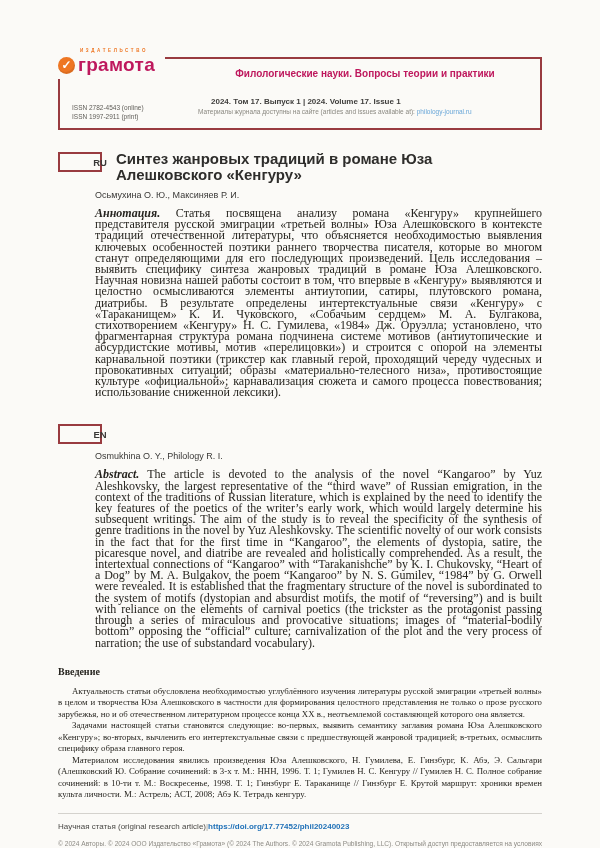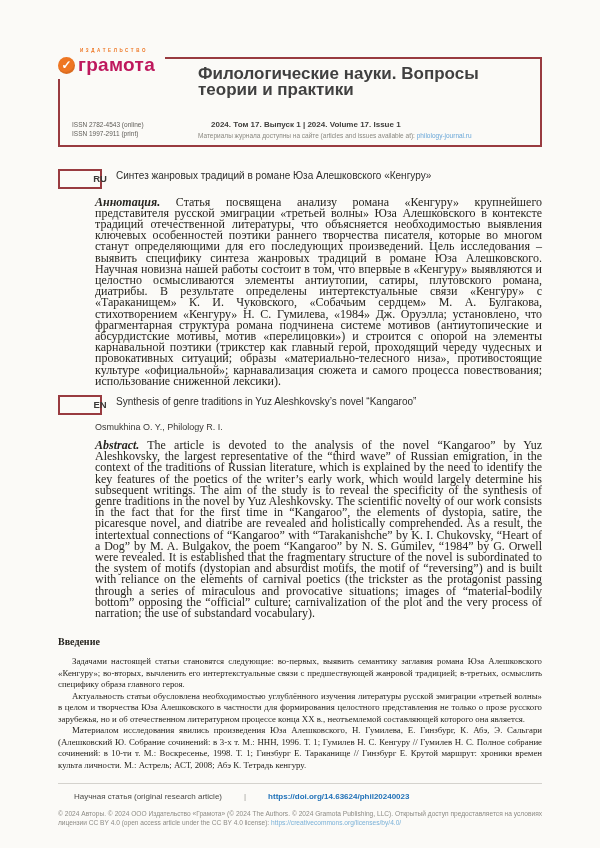--- a/index.html
+++ b/index.html
@@ -38,70 +38,70 @@
   .logo-icon {
     width:17px; height:17px; border-radius:50%;
     background:#ee7623; color:#fff;
     display:flex; align-items:center; justify-content:center;
     font-size:12px; font-weight:bold; line-height:1;
     box-shadow:inset -1px -2px 0 rgba(0,0,0,.08);
   }
   .logo-text {
     font-size:19px; font-weight:600; color:#be185d; letter-spacing:.3px;
   }
-  .jt-ru, .jt-en { font-size:17px; font-weight:bold; color:#404040; line-height:15.5px; }
-  .issue-line { font-size:8px; font-weight:bold; color:#3f3e3c; margin-top:23px;padding-left:13px; }
+  .jt-ru, .jt-en { font-size:10px; font-weight:bold; color:#be185d; line-height:15.5px;text-align:center; }
+  .issue-line { font-size:8px; font-weight:bold; color:#3f3e3c; margin-top:15px;padding-left:13px; }
   .avail-line { font-size:6.5px; color:#8a8880; margin-top:2.5px; }
   .avail-line a { color:#6aa7d8; text-decoration:none; }
   .issn {
     position:absolute; left:12px; bottom:7px;
     font-size:6.5px; line-height:9px; color:#5f5d58;
   }
 
   
   .article-head { display:flex; gap:14px; align-items:flex-start; }
   .lang-badge {
     flex:0 0 auto;
     width:23px; height:20px;
     border:2px solid #993b40;
     display:flex; align-items:center; justify-content:center;
     font-size:9.5px; font-weight:bold; color:#3a3937;
     margin-top:1px;
     padding-left:40px;
   }
-  .article-title { font-size:10px; font-weight:normal; color:#2e2d2b; line-height:16px; }
+  .article-title { font-size:15px; font-weight:bold; color:#2e2d2b; line-height:16px; }
   .authors { font-size:9px; color:#3a3937; margin:7px 0 0 37px; }
   .abstract {
     font-family:"Liberation Serif", serif;
     font-size:12px; line-height:11.2px;
     text-align:justify; color:#26241f;
     margin:8px 0 0 37px;
   }
   .abstract b { font-style:italic; }
 
   .sec-ru { margin-top:21px; }
-  .sec-en { margin-top:7px; }
+  .sec-en { margin-top:25px; }
 
   
   .intro { margin-top:17px; }
   .intro-heading {
     font-family:"Liberation Serif", serif;
     font-size:10px; font-weight:bold; color:#26241f;
   }
   .intro p {
     font-family:"Liberation Serif", serif;
     font-size:8.8px; line-height:11.5px;
     text-align:justify; color:#26241f;
     text-indent:14px;
   }
   .intro p:first-of-type { margin-top:9px; }
 
   
   .foot-rule { border:none; border-top:1px solid #d4d2cd; margin-top:12px; }
-  .foot-line { margin-top:8px; font-size:8px; color:#4a4946; display:flex; gap:22px; align-items:center;margin-left:16px; }
+  .foot-line { margin-top:8px; font-size:8px; color:#4a4946; display:flex; gap:0; align-items:center; }
   .foot-sep { color:#9a9893; }
   .doi-link { color:#2272b8; font-weight:bold; text-decoration:none; font-size:8px; }
   .copyright {
     margin-top:8px; font-size:6.6px; line-height:9.2px;
     color:#8d8b85; text-align:justify;
   }
   .copyright a { color:#7ab1d8; text-decoration:none; }
 </style>
 </head>
 <body>
@@ -127,40 +127,40 @@
       <div>ISSN 2782-4543 (online)</div>
       <div>ISSN 1997-2911 (print)</div>
     </div>
   </div>
 
   <section class="sec-ru">
     <div class="article-head">
       <span class="lang-badge">RU</span>
       <h1 class="article-title">Синтез жанровых традиций в романе Юза Алешковского «Кенгуру»</h1>
     </div>
+    <div class="authors">Осьмухина О. Ю., Максиняев Р. И.</div>
     <p class="abstract"><b>Аннотация.</b><span> Статья посвящена анализу романа «Кенгуру» крупнейшего представителя русской эмиграции «третьей волны» Юза Алешковского в контексте традиций отечественной литературы, что объясняется необходимостью выявления ключевых особенностей поэтики раннего творчества писателя, которые во многом станут определяющими для его последующих произведений. Цель исследования – выявить специфику синтеза жанровых традиций в романе Юза Алешковского. Научная новизна нашей работы состоит в том, что впервые в «Кенгуру» выявляются и целостно осмысливаются элементы антиутопии, сатиры, плутовского романа, диатрибы. В результате определены интертекстуальные связи «Кенгуру» с «Тараканищем» К. И. Чуковского, «Собачьим сердцем» М. А. Булгакова, стихотворением «Кенгуру» Н. С. Гумилева, «1984» Дж. Оруэлла; установлено, что фрагментарная структура романа подчинена системе мотивов (антиутопические и абсурдистские мотивы, мотив «перелицовки») и строится с опорой на элементы карнавальной поэтики (трикстер как главный герой, проходящий череду чудесных и провокативных ситуаций; образы «материально-телесного низа», противостоящие культуре «официальной»; карнавализация сюжета и самого процесса повествования; использование сниженной лексики).</span></p>
   </section>
 
   <section class="sec-en">
     <div class="article-head">
       <span class="lang-badge">EN</span>
-      <h1 class="article-title">Synthesis of genre traditions in Yuz Aleshkovsky’s novel “Kangaroo”</h1>
     </div>
     <div class="authors">Osmukhina O. Y., Philology R. I.</div>
     <p class="abstract"><b>Abstract.</b><span> The article is devoted to the analysis of the novel “Kangaroo” by Yuz Aleshkovsky, the largest representative of the “third wave” of Russian emigration, in the context of the traditions of Russian literature, which is explained by the need to identify the key features of the poetics of the writer’s early work, which would largely determine his subsequent writings. The aim of the study is to reveal the specificity of the synthesis of genre traditions in the novel by Yuz Aleshkovsky. The scientific novelty of our work consists in the fact that for the first time in “Kangaroo”, the elements of dystopia, satire, the picaresque novel, and diatribe are revealed and holistically comprehended. As a result, the intertextual connections of “Kangaroo” with “Tarakanishche” by K. I. Chukovsky, “Heart of a Dog” by M. A. Bulgakov, the poem “Kangaroo” by N. S. Gumilev, “1984” by G. Orwell were revealed. It is established that the fragmentary structure of the novel is subordinated to the system of motifs (dystopian and absurdist motifs, the motif of “reversing”) and is built with reliance on the elements of carnival poetics (the trickster as the protagonist passing through a series of miraculous and provocative situations; images of “material-bodily bottom” opposing the “official” culture; carnivalization of the plot and the very process of narration; the use of substandard vocabulary).</span></p>
   </section>
 
   <section class="intro">
     <div class="intro-heading">Введение</div>
+    <p>Актуальность статьи обусловлена необходимостью углублённого изучения литературы русской эмиграции «третьей волны» в целом и творчества Юза Алешковского в частности для формирования целостного представления не только о прозе русского зарубежья, но и об отечественном литературном процессе конца XX в., неотъемлемой составляющей которого она является.</p>
     <p>Задачами настоящей статьи становятся следующие: во-первых, выявить семантику заглавия романа Юза Алешковского «Кенгуру»; во-вторых, вычленить его интертекстуальные связи с предшествующей жанровой традицией; в-третьих, осмыслить специфику образа главного героя.</p>
-    <p>Актуальность статьи обусловлена необходимостью углублённого изучения литературы русской эмиграции «третьей волны» в целом и творчества Юза Алешковского в частности для формирования целостного представления не только о прозе русского зарубежья, но и об отечественном литературном процессе конца XX в., неотъемлемой составляющей которого она является.</p>
     <p>Материалом исследования явились произведения Юза Алешковского, Н. Гумилева, Е. Гинзбург, К. Абэ, Э. Сальгари (Алешковский Ю. Собрание сочинений: в 3-х т. М.: ННН, 1996. Т. 1; Гумилев Н. С. Кенгуру // Гумилев Н. С. Полное собрание сочинений: в 10-ти т. М.: Воскресенье, 1998. Т. 1; Гинзбург Е. Тараканище // Гинзбург Е. Крутой маршрут: хроники времен культа личности. М.: Астрель; АСТ, 2008; Абэ К. Тетрадь кенгуру.</p>
   </section>
 
   <hr class="foot-rule">
   <div class="foot-line">
     <span>Научная статья (original research article)</span>
     <span class="foot-sep">|</span>
-    <a href="#" class="doi-link">https://doi.org/14.63624/phil20240023</a>
+    <a href="#" class="doi-link">https://doi.org/17.77452/phil20240023</a>
   </div>
   <p class="copyright"><span>© 2024 Авторы. © 2024 ООО Издательство «Грамота» (© 2024 The Authors. © 2024 Gramota Publishing, LLC). Открытый доступ предоставляется на условиях лицензии CC BY 4.0 (open access article under the CC BY 4.0 license): </span><a href="#">https://creativecommons.org/licenses/by/4.0/</a></p>
 
 </div>
 
 </body></html>

